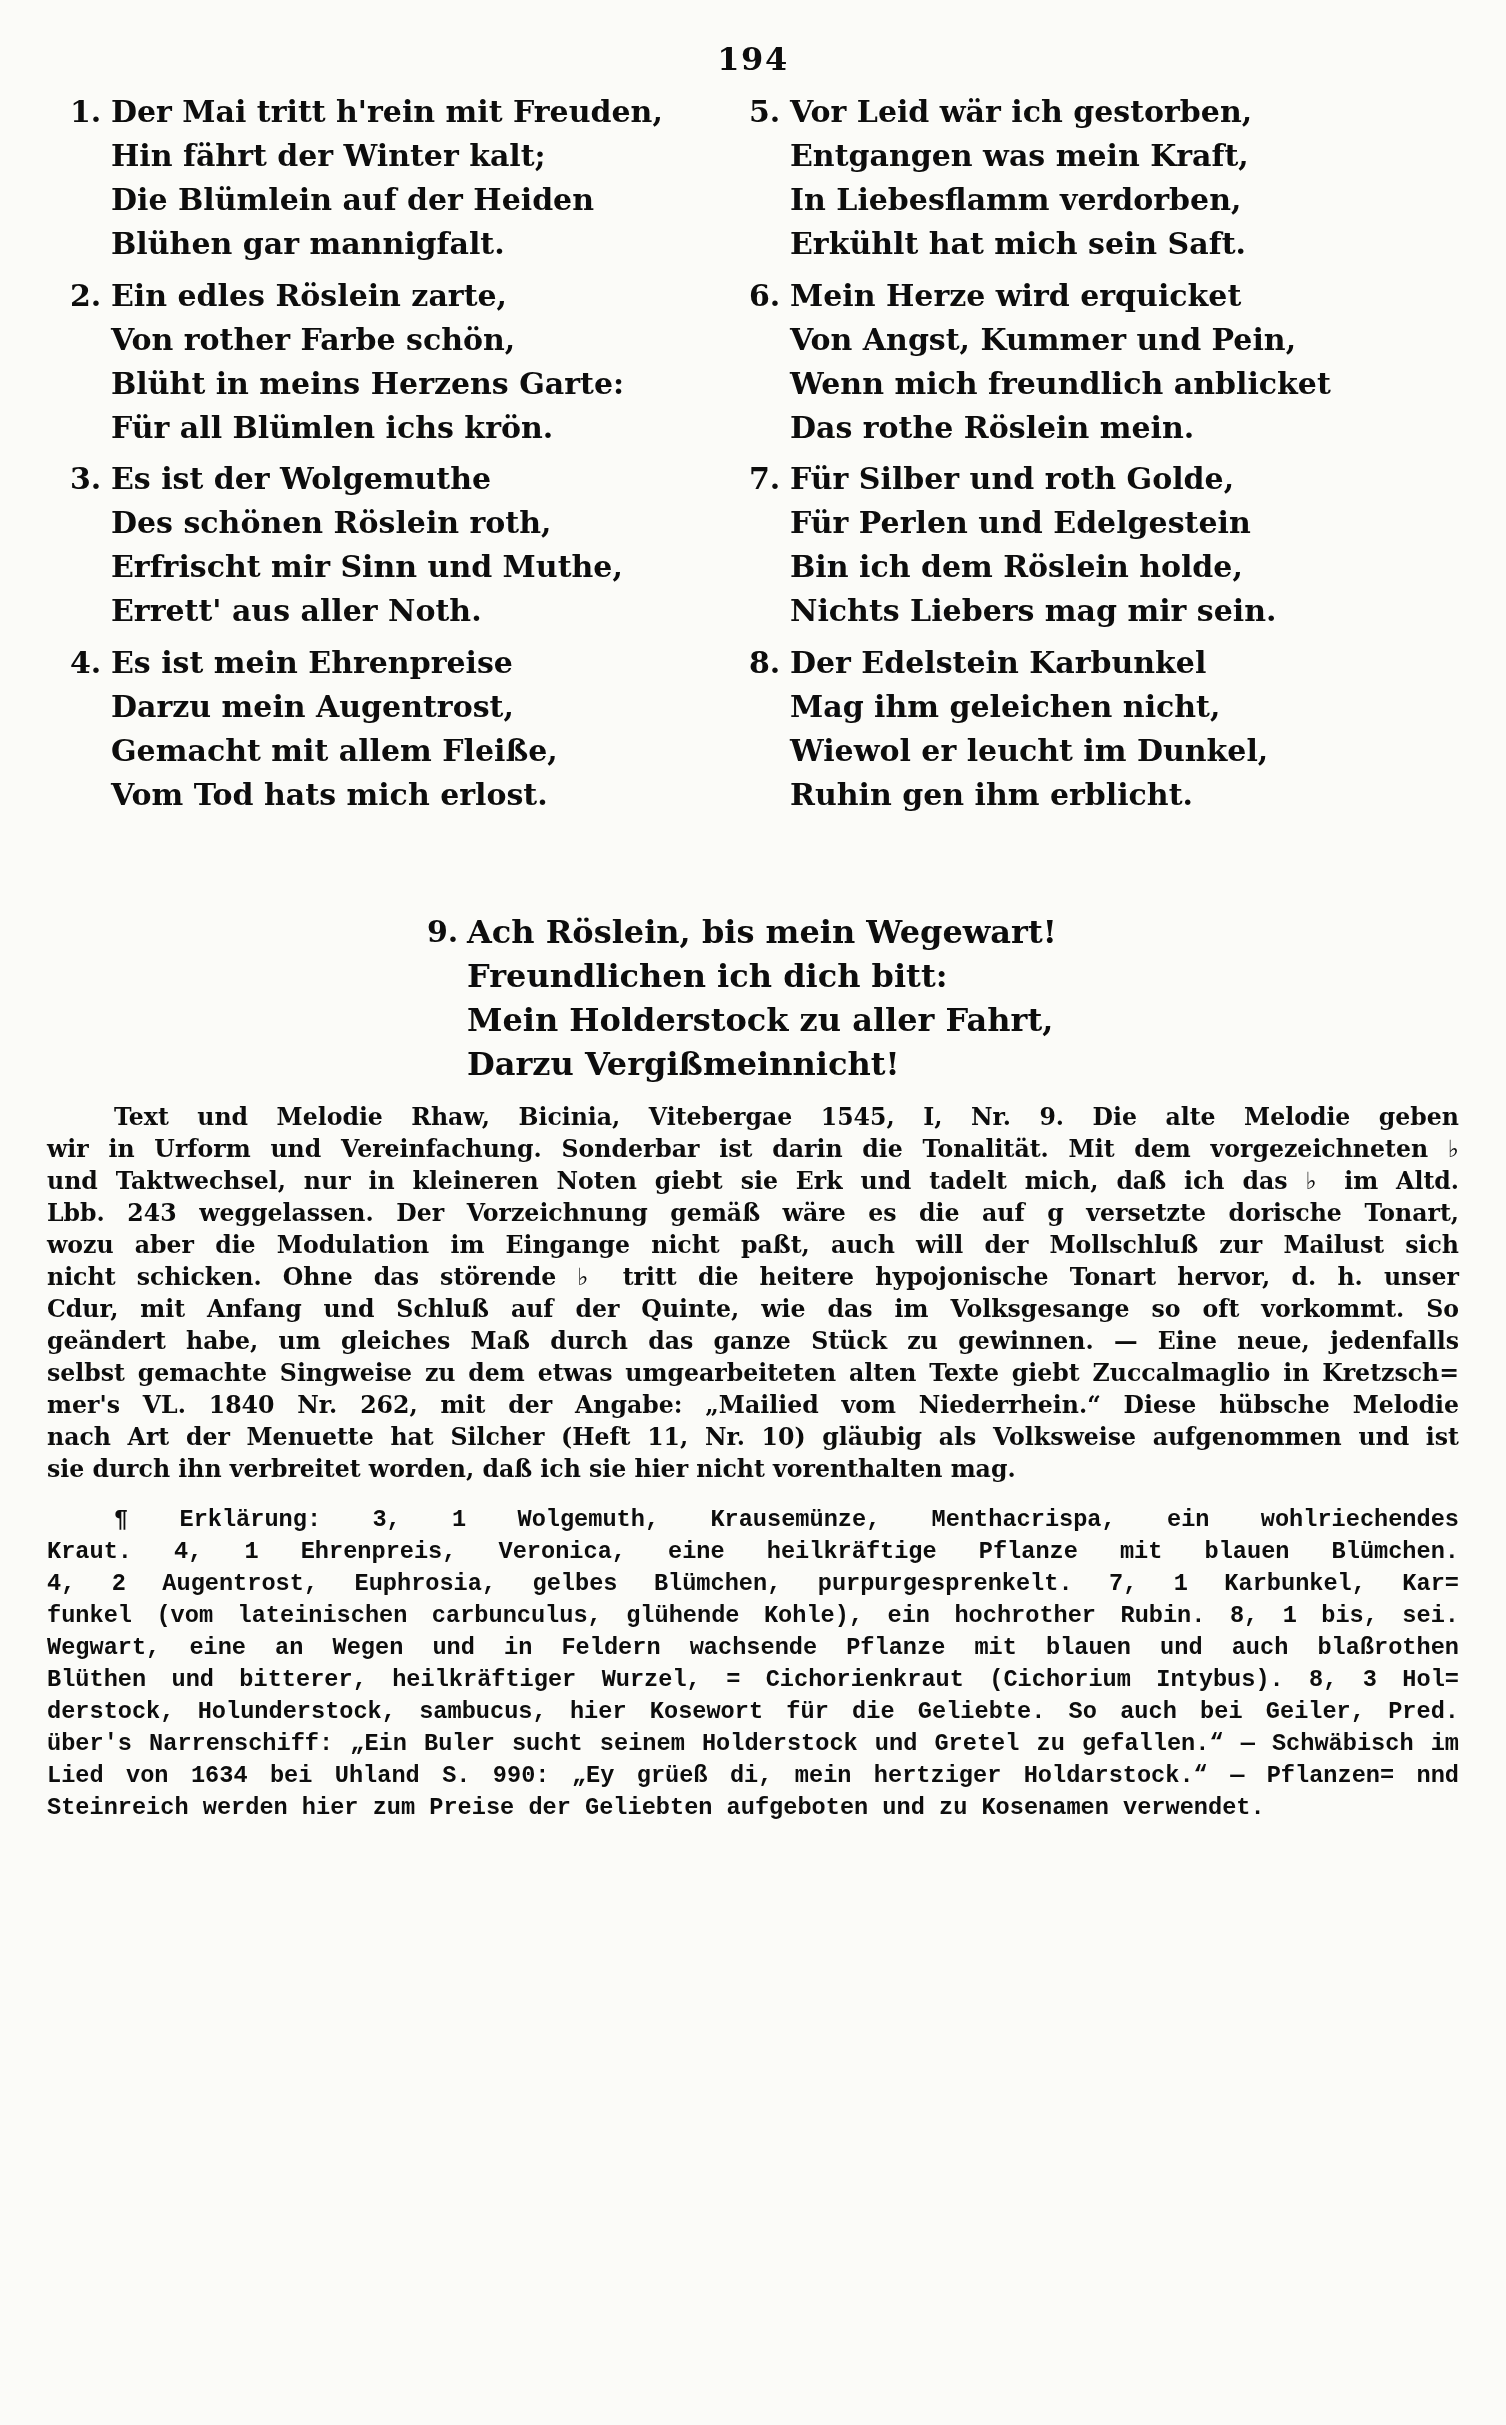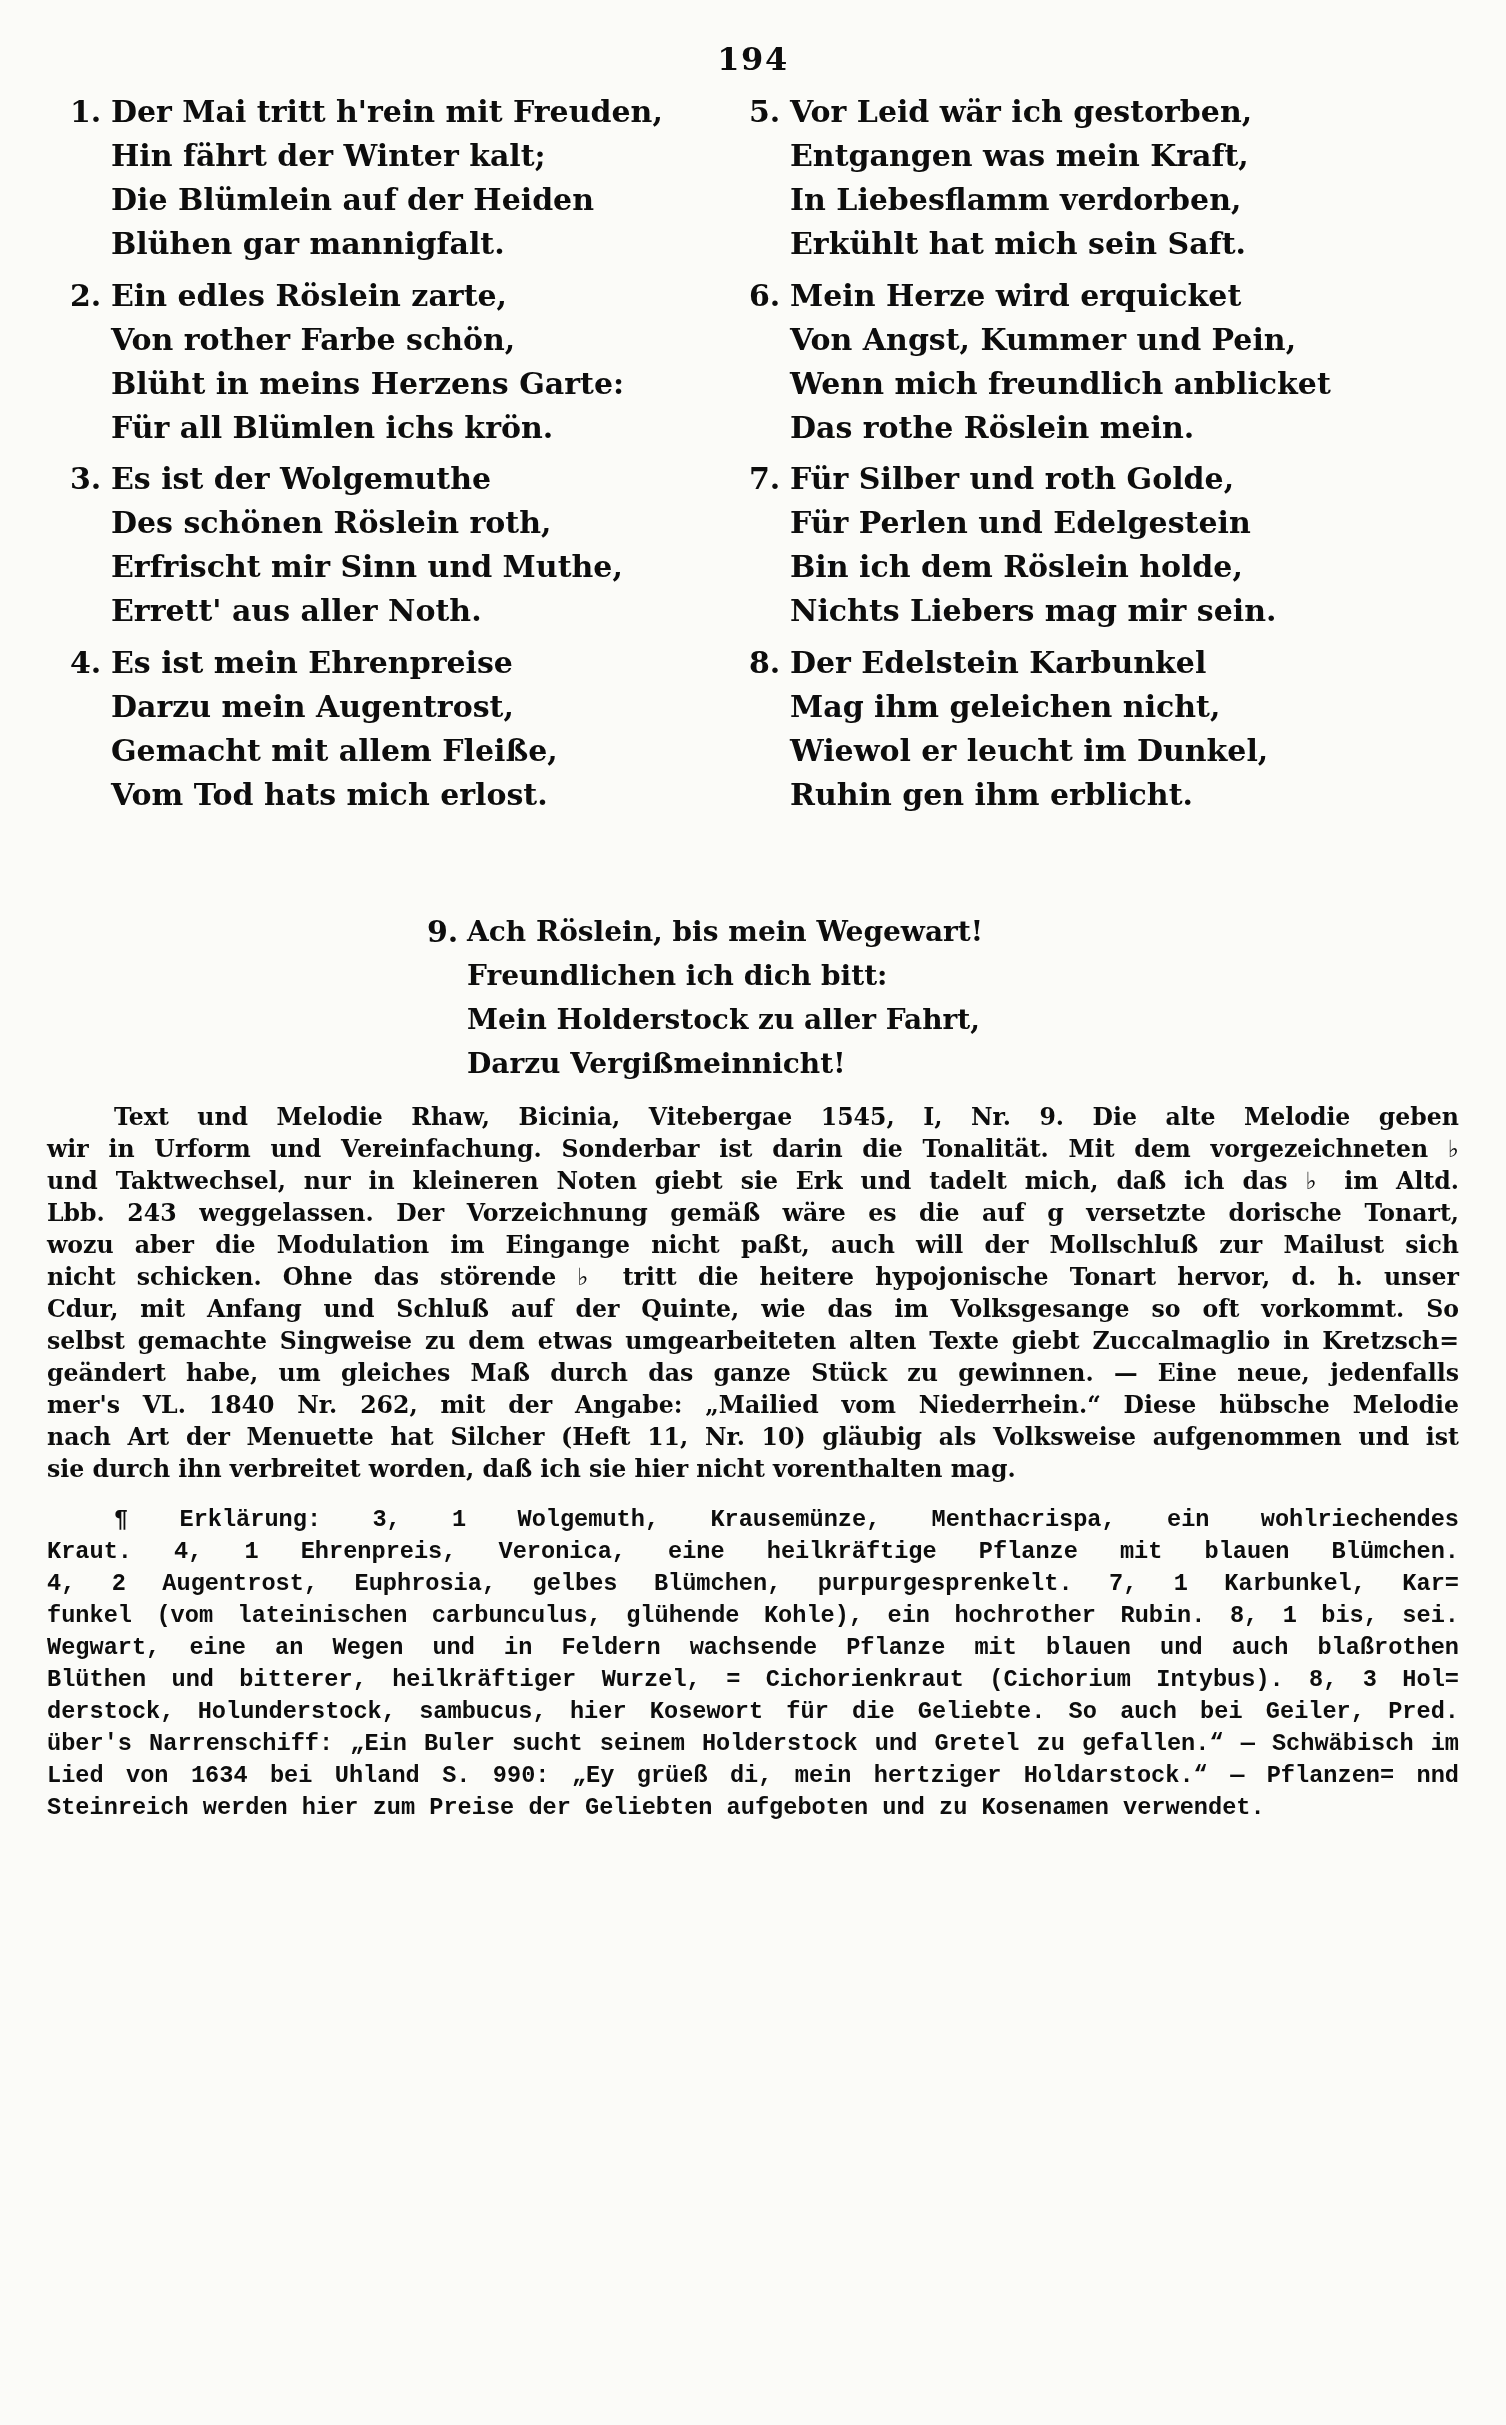--- a/index.html
+++ b/index.html
@@ -130,38 +130,38 @@
         <div class="vline">Der Edelstein Karbunkel</div>
         <div class="vline">Mag ihm geleichen nicht,</div>
         <div class="vline">Wiewol er leucht im Dunkel,</div>
         <div class="vline">Ruhin gen ihm erblicht.</div>
       </div>
     </div>
   </div>
 
   <div class="verse-center">
     <div class="vnum" style="font-size:30px;font-weight:700;line-height:44px;">9.</div>
-    <div class="vlines" style="font-size:28px;font-weight:700;line-height:44px;">
+    <div class="vlines" style="font-size:32px;font-weight:700;line-height:44px;">
       <div class="vline">Ach Röslein, bis mein Wegewart!</div>
       <div class="vline">Freundlichen ich dich bitt:</div>
       <div class="vline">Mein Holderstock zu aller Fahrt,</div>
       <div class="vline">Darzu Vergißmeinnicht!</div>
     </div>
   </div>
 
   <div class="para p1">
     <div class="pline indent">Text und Melodie Rhaw, Bicinia, Vitebergae 1545, I, Nr. 9.  Die alte Melodie geben</div>
     <div class="pline">wir in Urform und Vereinfachung.  Sonderbar ist darin die Tonalität.  Mit dem vorgezeichneten ♭</div>
     <div class="pline">und Taktwechsel, nur in kleineren Noten giebt sie Erk und tadelt mich, daß ich das ♭ im Altd.</div>
     <div class="pline">Lbb. 243 weggelassen.  Der Vorzeichnung gemäß wäre es die auf g versetzte dorische Tonart,</div>
     <div class="pline">wozu aber die Modulation im Eingange nicht paßt, auch will der Mollschluß zur Mailust sich</div>
     <div class="pline">nicht schicken.  Ohne das störende ♭ tritt die heitere hypojonische Tonart hervor, d. h. unser</div>
     <div class="pline">Cdur, mit Anfang und Schluß auf der Quinte, wie das im Volksgesange so oft vorkommt.  So</div>
+    <div class="pline">geändert habe, um gleiches Maß durch das ganze Stück zu gewinnen. — Eine neue, jedenfalls</div>
     <div class="pline">selbst gemachte Singweise zu dem etwas umgearbeiteten alten Texte giebt Zuccalmaglio in Kretzsch=</div>
-    <div class="pline">geändert habe, um gleiches Maß durch das ganze Stück zu gewinnen. — Eine neue, jedenfalls</div>
     <div class="pline">mer's VL. 1840 Nr. 262, mit der Angabe: „Mailied vom Niederrhein.“  Diese hübsche Melodie</div>
     <div class="pline">nach Art der Menuette hat Silcher (Heft 11, Nr. 10) gläubig als Volksweise aufgenommen und ist</div>
     <div class="pline lastline">sie durch ihn verbreitet worden, daß ich sie hier nicht vorenthalten mag.</div>
   </div>
 
   <div class="para p2">
     <div class="pline indent">¶  Erklärung: 3, 1 Wolgemuth, Krausemünze, Menthacrispa, ein wohlriechendes</div>
     <div class="pline">Kraut.   4, 1 Ehrenpreis, Veronica, eine heilkräftige Pflanze mit blauen Blümchen.</div>
     <div class="pline">4, 2 Augentrost, Euphrosia, gelbes Blümchen, purpurgesprenkelt.   7, 1 Karbunkel, Kar=</div>
     <div class="pline">funkel (vom lateinischen carbunculus, glühende Kohle), ein hochrother Rubin.   8, 1 bis, sei.</div>

